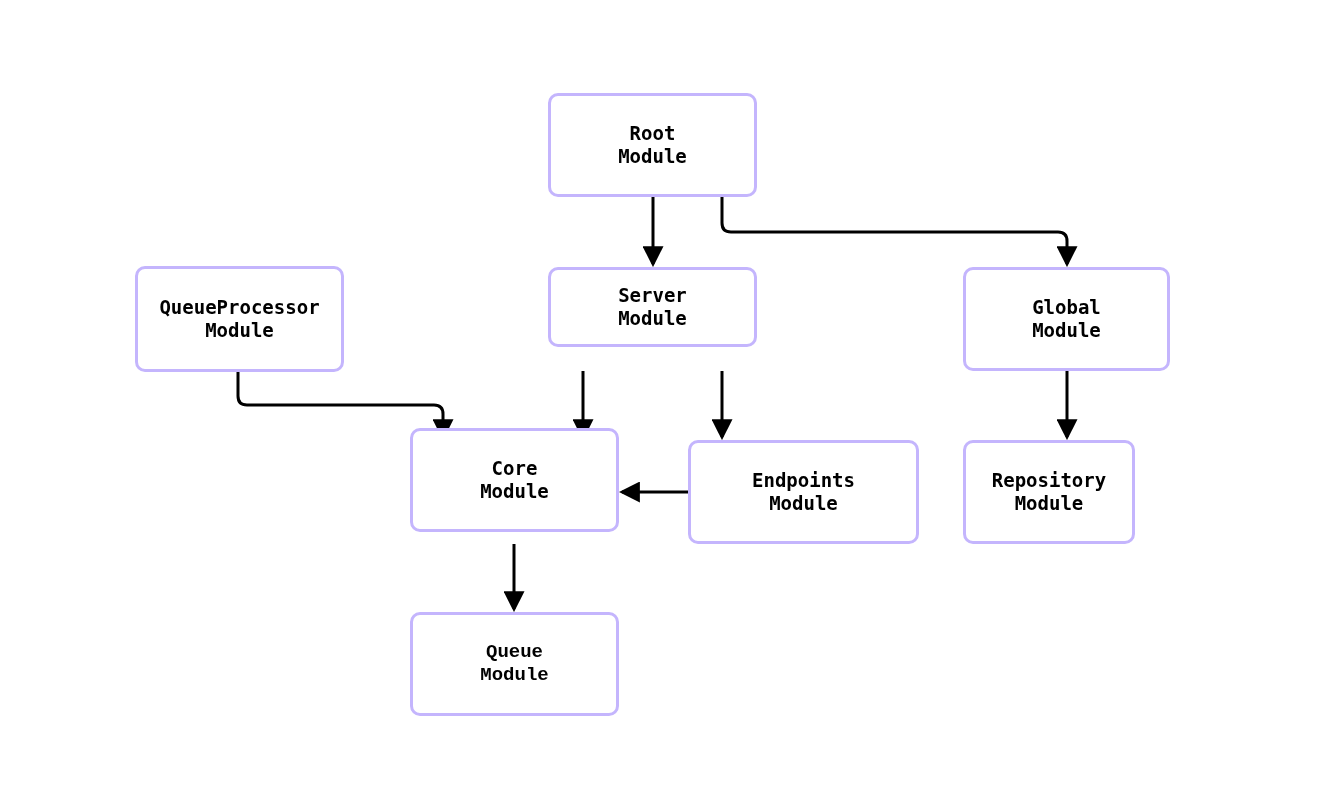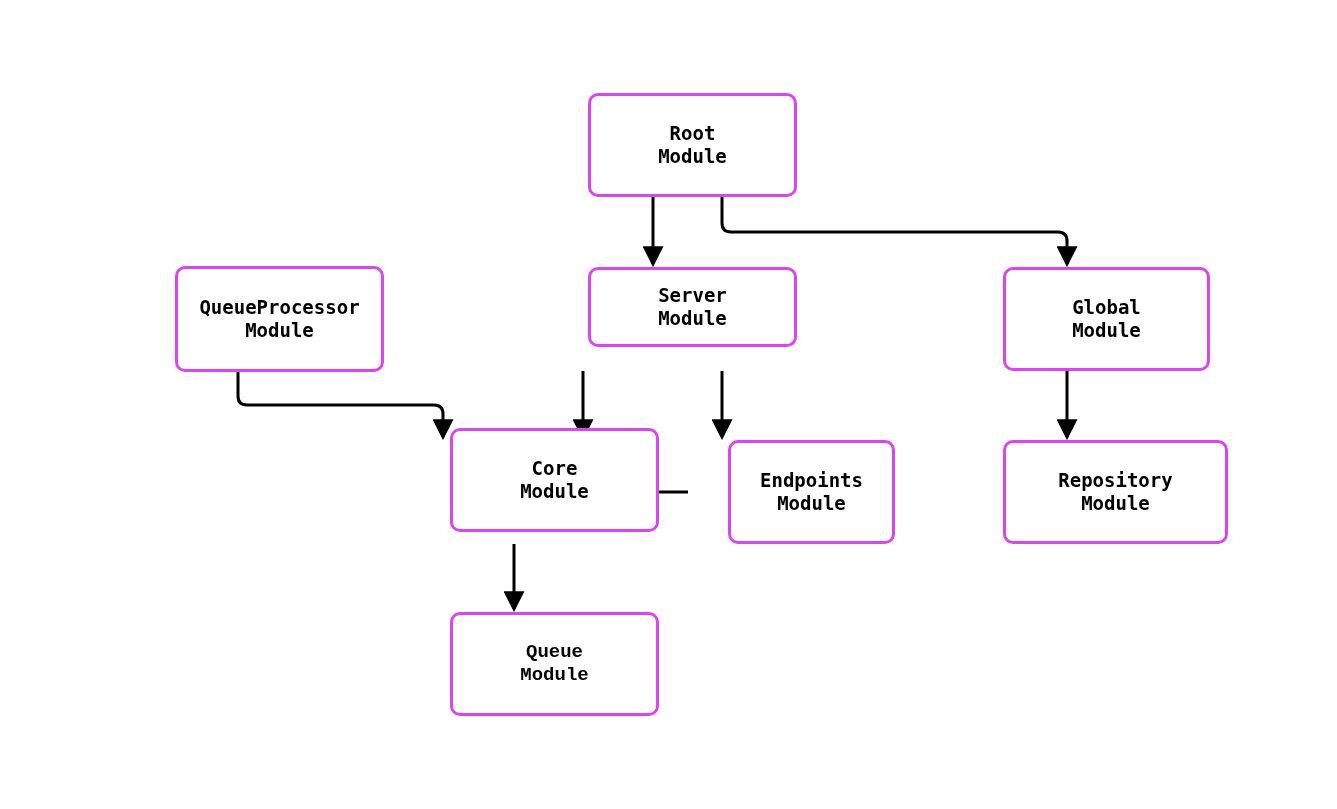--- a/index.html
+++ b/index.html
@@ -17,27 +17,26 @@
   }
   #edge-layer {
     position: absolute;
     left: 0;
     top: 0;
   }
   .node {
     position: absolute;
     box-sizing: border-box;
     background: #ffffff;
-    border: 3px solid #d946ef;
+    border: 3px solid #c4b5fd;
     border-radius: 10px;
     display: flex;
     align-items: center;
     justify-content: center;
     text-align: center;
-    margin-left: 40px;
   }
   .node-label {
     white-space: pre-line;
     font-size: 19px;
     line-height: 23px;
     font-weight: bold;
     color: #000000;
   }
 </style>
 </head>
@@ -74,25 +73,25 @@
 Module</span>
   </div>
   <div class="node" style="left: 963px; top: 267px; width: 207px; height: 104px;">
     <span class="node-label">Global
 Module</span>
   </div>
   <div class="node" style="left: 410px; top: 428px; width: 209px; height: 104px;">
     <span class="node-label">Core
 Module</span>
   </div>
-  <div class="node" style="left: 688px; top: 440px; width: 167px; height: 104px;">
+  <div class="node" style="left: 688px; top: 440px; width: 231px; height: 104px;">
     <span class="node-label">Endpoints
 Module</span>
   </div>
-  <div class="node" style="left: 963px; top: 440px; width: 225px; height: 104px;">
+  <div class="node" style="left: 963px; top: 440px; width: 172px; height: 104px;">
     <span class="node-label">Repository
 Module</span>
   </div>
   <div class="node" style="left: 410px; top: 612px; width: 209px; height: 104px; font-family: Liberation Mono, monospace;">
     <span class="node-label">Queue
 Module</span>
   </div>
 
 </div>
 

